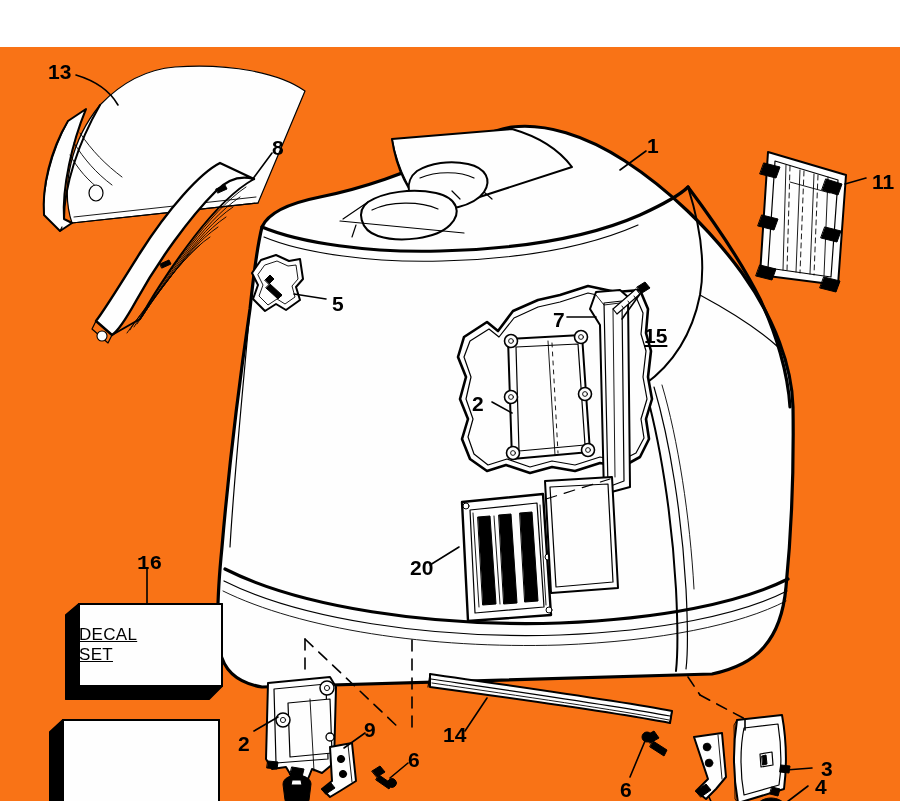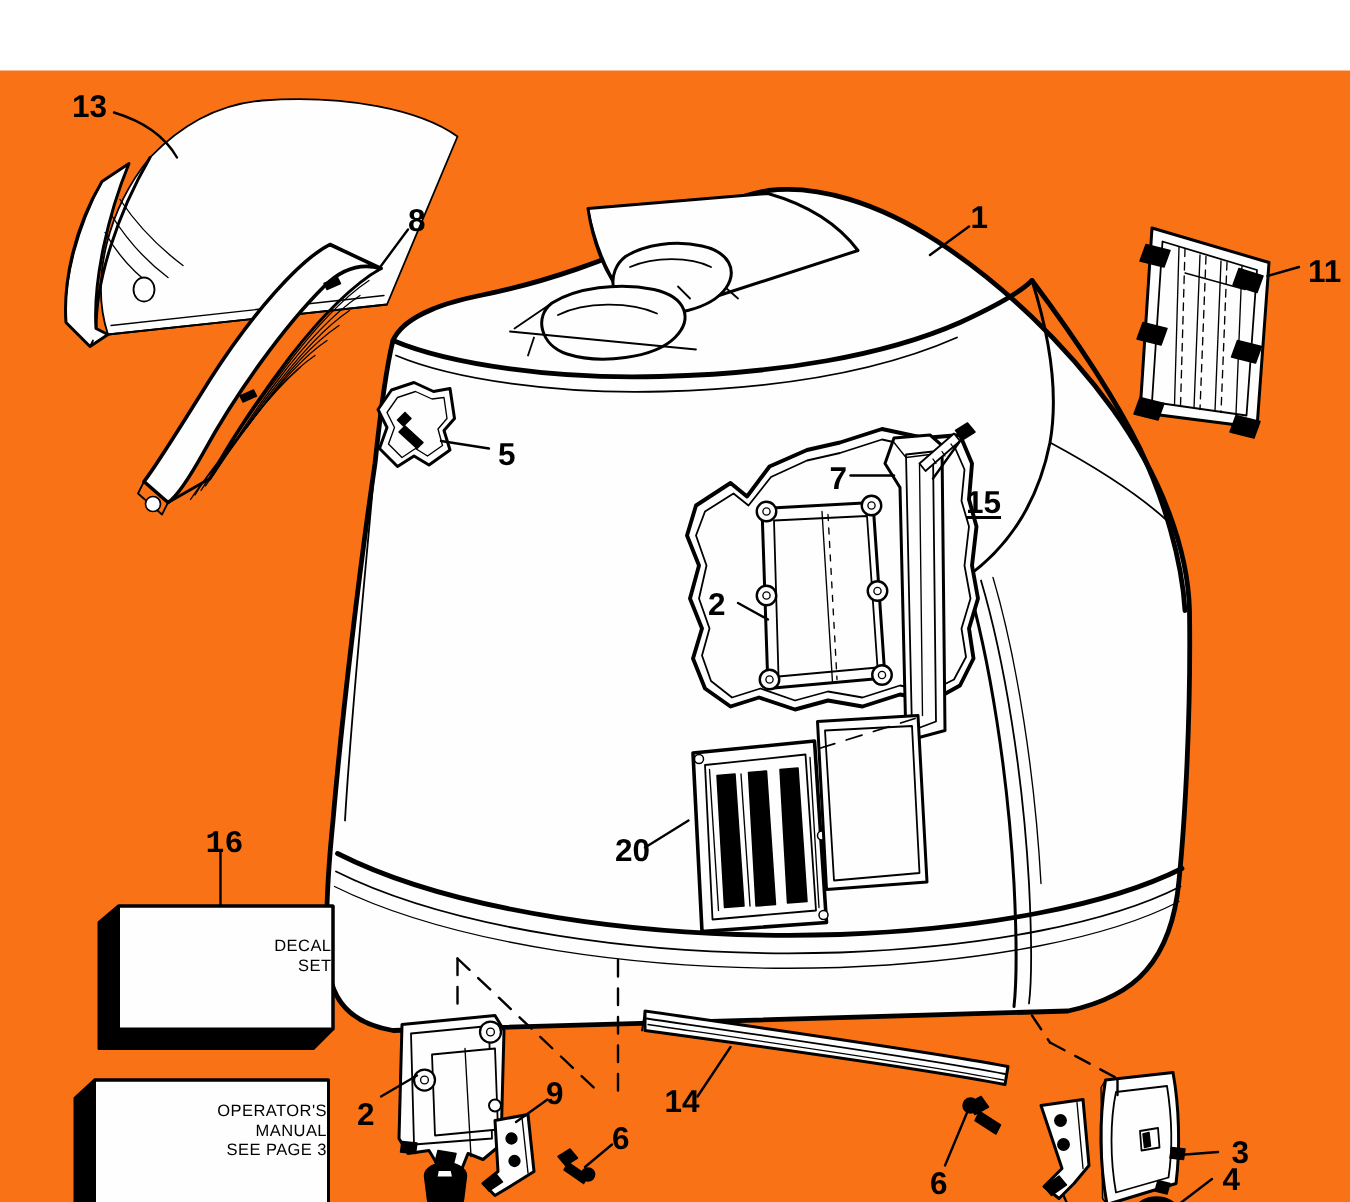--- a/index.html
+++ b/index.html
@@ -12,26 +12,27 @@
     font-weight:bold;
     font-size:21px;
     color:#000;
     line-height:1;
     white-space:nowrap;
     user-select:none;
   }
   .boxlabel{
     position:absolute;
     font-family:"Liberation Sans",sans-serif;
-    font-size:11px;
+    font-size:17px;
     color:#000;
-    text-align:right;
+    text-align:left;
     line-height:1.18;
     white-space:pre-line;
     letter-spacing:.3px;
+    text-decoration:underline;
   }
   .stroke{fill:none;stroke:#000;stroke-linecap:round;stroke-linejoin:round;}
   .thick{stroke-width:3.2;}
   .med{stroke-width:2;}
   .thin{stroke-width:1.2;}
   .hair{stroke-width:0.9;}
   .lead{stroke-width:1.6;}
   .fillwhite{fill:#fefefe;stroke:#000;stroke-linejoin:round;stroke-linecap:round;}
   .fillblack{fill:#000;stroke:#000;stroke-linejoin:round;stroke-linecap:round;}
   .dash{stroke-dasharray:11 8;}
@@ -353,17 +354,14 @@
   <div class="callout" style="left:408px;top:702px;">6</div>
   <div class="callout" style="left:291px;top:782px;">4</div>
   <div class="callout" style="left:443px;top:677px;">14</div>
   <div class="callout" style="left:620px;top:732px;">6</div>
   <div class="callout" style="left:716px;top:782px;">9</div>
   <div class="callout" style="left:821px;top:711px;">3</div>
   <div class="callout" style="left:815px;top:729px;">4</div>
 
   <div class="boxlabel" style="left:79px;top:578px;width:142px;">DECAL
 SET</div>
-  <div class="boxlabel" style="left:63px;top:688px;width:155px;">OPERATOR'S
-MANUAL
-SEE PAGE 3</div>
 
 </div>
 
 </body></html>

